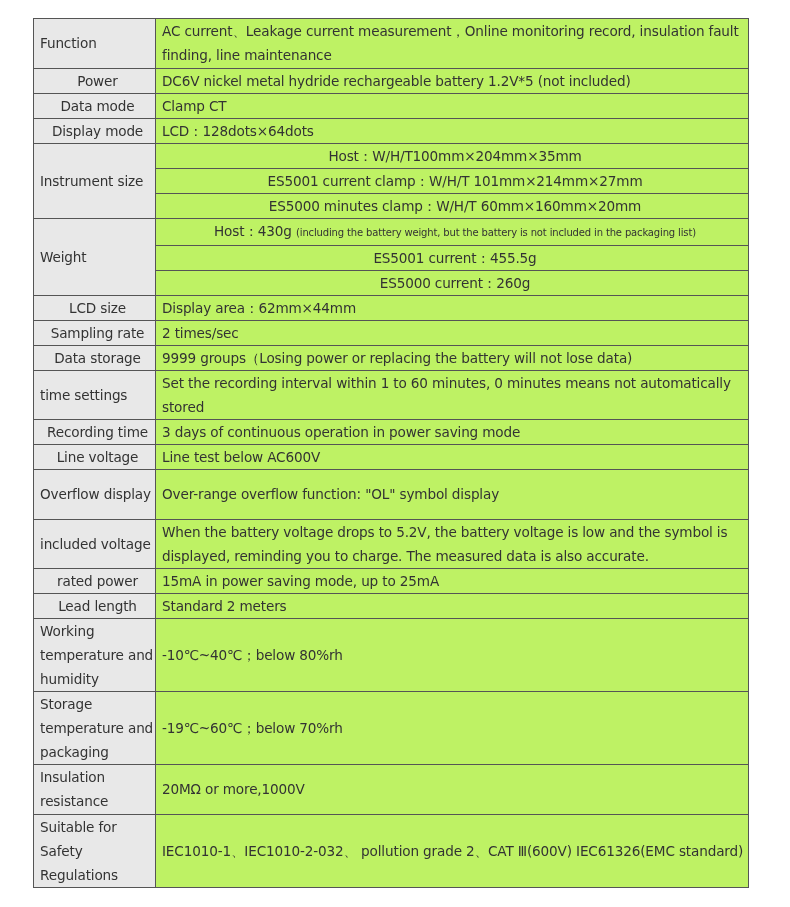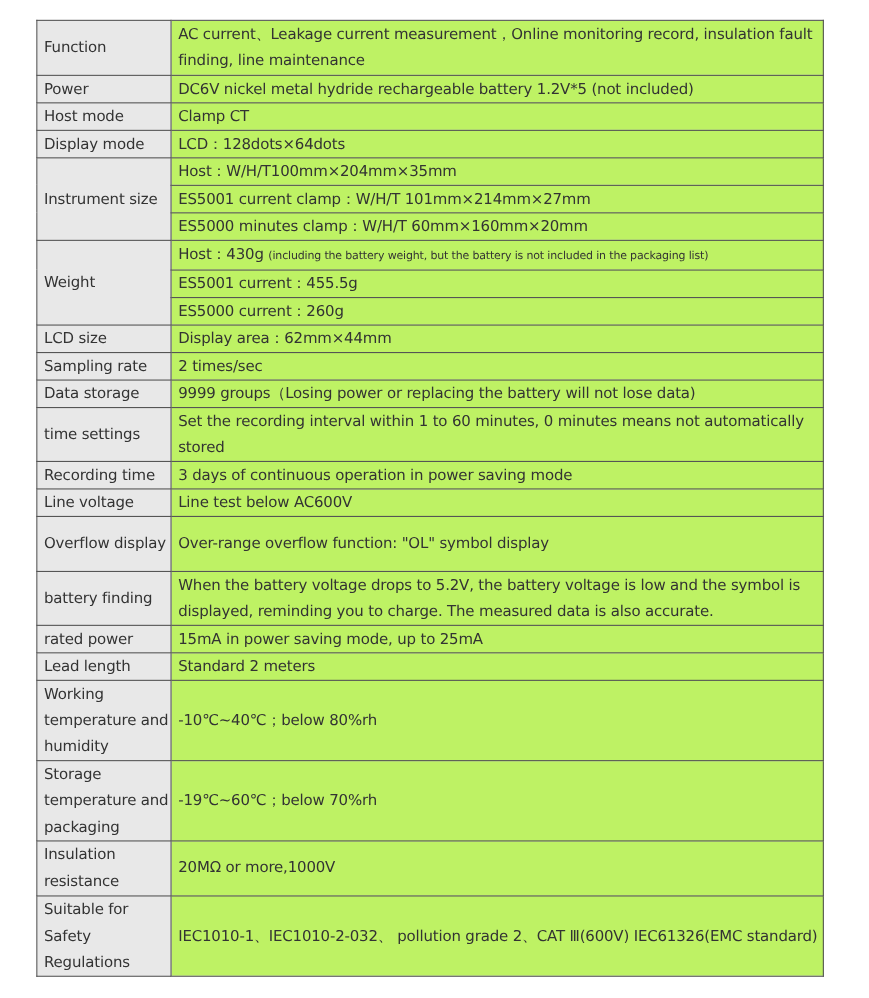--- a/index.html
+++ b/index.html
@@ -8,21 +8,21 @@
   table.spec { position: absolute; left: 33px; top: 18px; width: 715px;
                border-collapse: collapse; table-layout: fixed; padding-left: 12px; }
   table.spec col.c1 { width: 122px; }
   table.spec col.c2 { width: 593px; }
   table.spec td { border: 1.5px solid #555555; padding: 0 0 0 6px;
                   font-size: 13.6px; line-height: 24px; vertical-align: middle;
                   letter-spacing: -0.15px; }
   table.spec td.label { background: #e8e8e8; }
   table.spec td.value { background: #bef264; }
   .small { font-size: 10px; }
-  .h25 { height: 24px; }
+  .h25 { height: 24px; text-align: center; }
   .h50 { height: 48.5px; }
   .h74 { height: 72px; }
 </style>
 </head>
 <body>
 
 <table class="spec">
   <colgroup>
       <col class="c1">
       <col class="c2">
@@ -30,21 +30,21 @@
   <tbody>
     <tr>
       <td class="label h50">Function</td>
       <td class="value">AC current、Leakage current measurement，Online monitoring record, insulation fault finding, line maintenance</td>
     </tr>
     <tr>
       <td class="label h25">Power</td>
       <td class="value"><span>DC6V nickel metal hydride rechargeable battery 1.2V*5</span> <span>(not included)</span></td>
     </tr>
     <tr>
-      <td class="label h25">Host mode</td>
+      <td class="label h25">Data mode</td>
       <td class="value">Clamp CT</td>
     </tr>
     <tr>
       <td class="label h25">Display mode</td>
       <td class="value">LCD：128dots×64dots</td>
     </tr>
     <tr>
       <td class="label" rowspan="3">Instrument size</td>
       <td class="value h25">Host：W/H/T100mm×204mm×35mm</td>
     </tr>
@@ -86,21 +86,21 @@
     </tr>
     <tr>
       <td class="label h25">Line voltage</td>
       <td class="value">Line test below AC600V</td>
     </tr>
     <tr>
       <td class="label h50">Overflow display</td>
       <td class="value">Over-range overflow function: "OL" symbol display</td>
     </tr>
     <tr>
-      <td class="label h50">battery finding</td>
+      <td class="label h50">included voltage</td>
       <td class="value">When the battery voltage drops to 5.2V, the battery voltage is low and the symbol is displayed, reminding you to charge. The measured data is also accurate.</td>
     </tr>
     <tr>
       <td class="label h25">rated power</td>
       <td class="value">15mA in power saving mode, up to 25mA</td>
     </tr>
     <tr>
       <td class="label h25">Lead length</td>
       <td class="value">Standard 2 meters</td>
     </tr>

